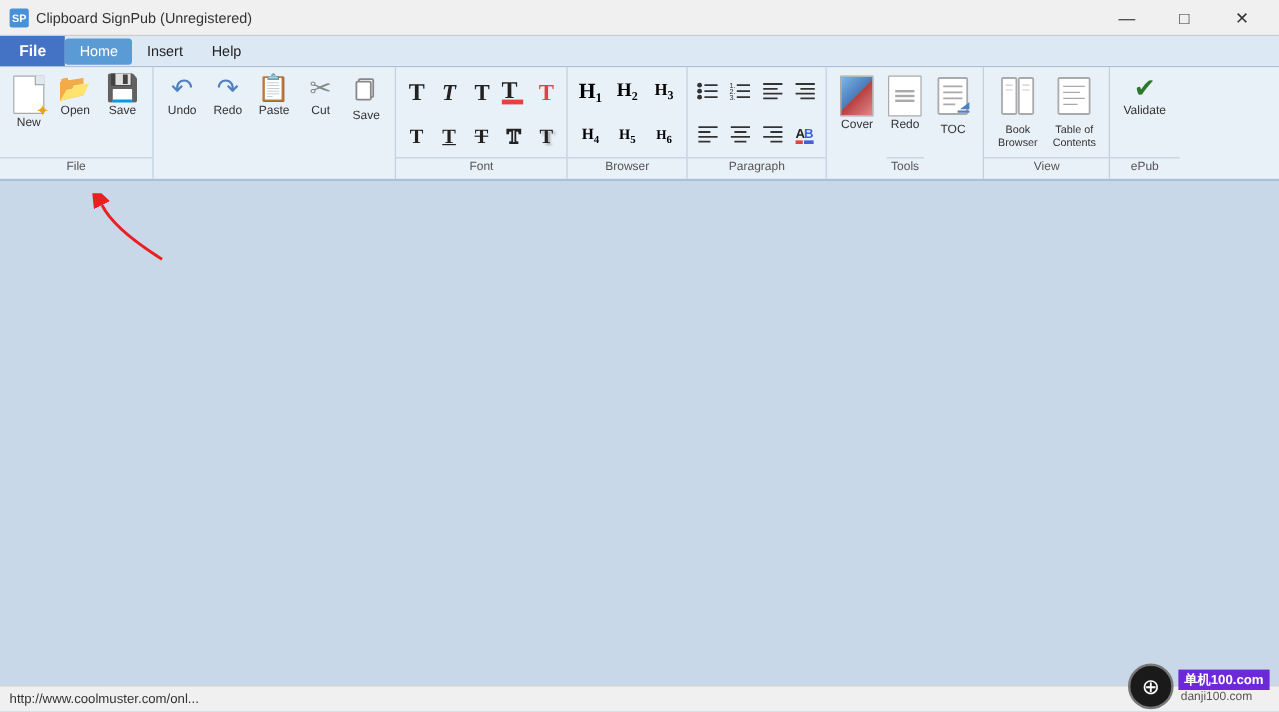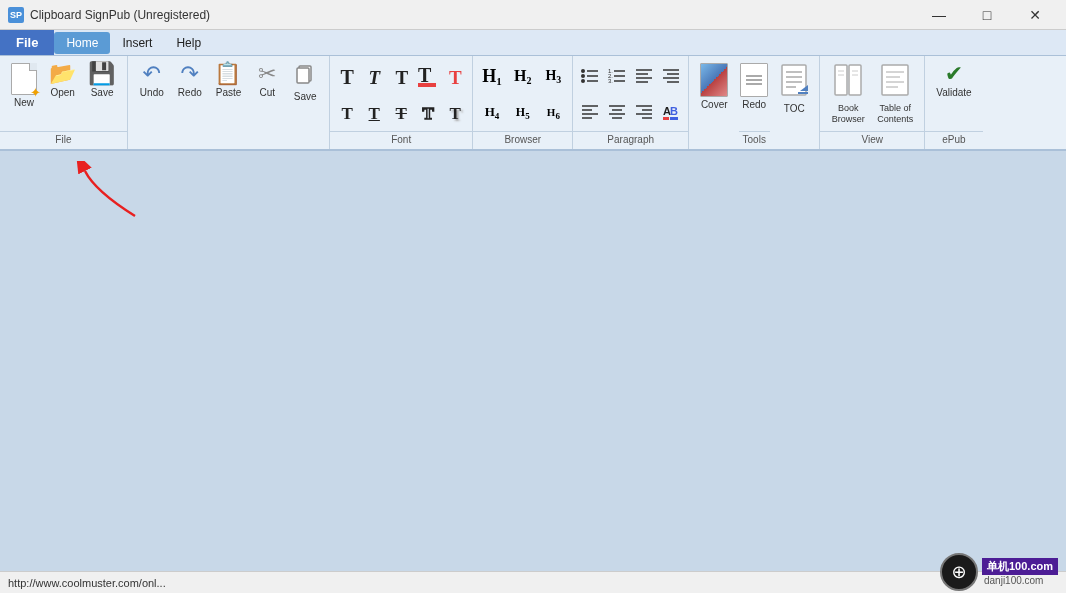--- a/index.html
+++ b/index.html
@@ -521,17 +521,17 @@
     <path d="M70,55 Q30,30 20,10" stroke="#e82020" stroke-width="2.5" fill="none" marker-end="url(#arrowhead)"></path>
   </svg>
 </div>
 
 <div class="statusbar">
   <span>http://www.coolmuster.com/onl...</span>
 
   <div style="position:absolute;right:8px;bottom:2px;display:flex;align-items:center;gap:4px;">
     <div style="width:38px;height:38px;border-radius:50%;background:#1a1a1a;border:2px solid #777;display:flex;align-items:center;justify-content:center;color:white;font-size:18px;">⊕</div>
     <div style="display:flex;flex-direction:column;align-items:flex-start;">
-      <span style="background:#4c1d95;color:white;font-size:11px;font-weight:bold;padding:1px 5px;">单机100.com</span>
+      <span style="background:#6d28d9;color:white;font-size:11px;font-weight:bold;padding:1px 5px;">单机100.com</span>
       <span style="font-size:10px;color:#555;padding-left:2px;">danji100.com</span>
     </div>
   </div>
 </div>
 
 </body></html>

